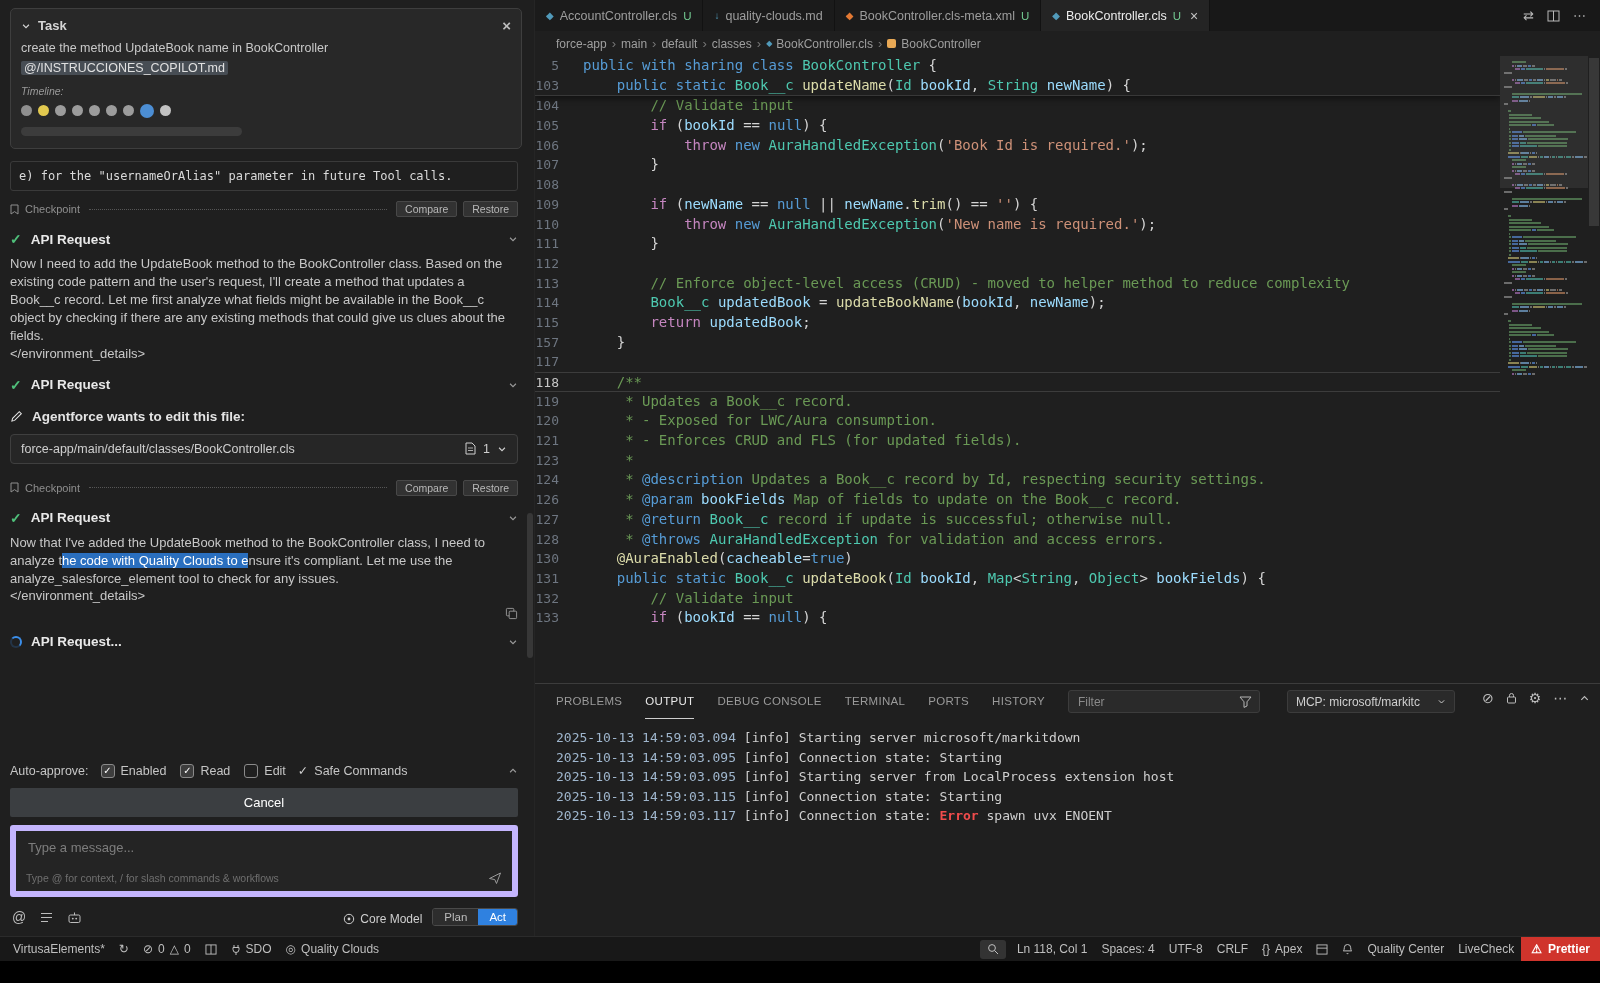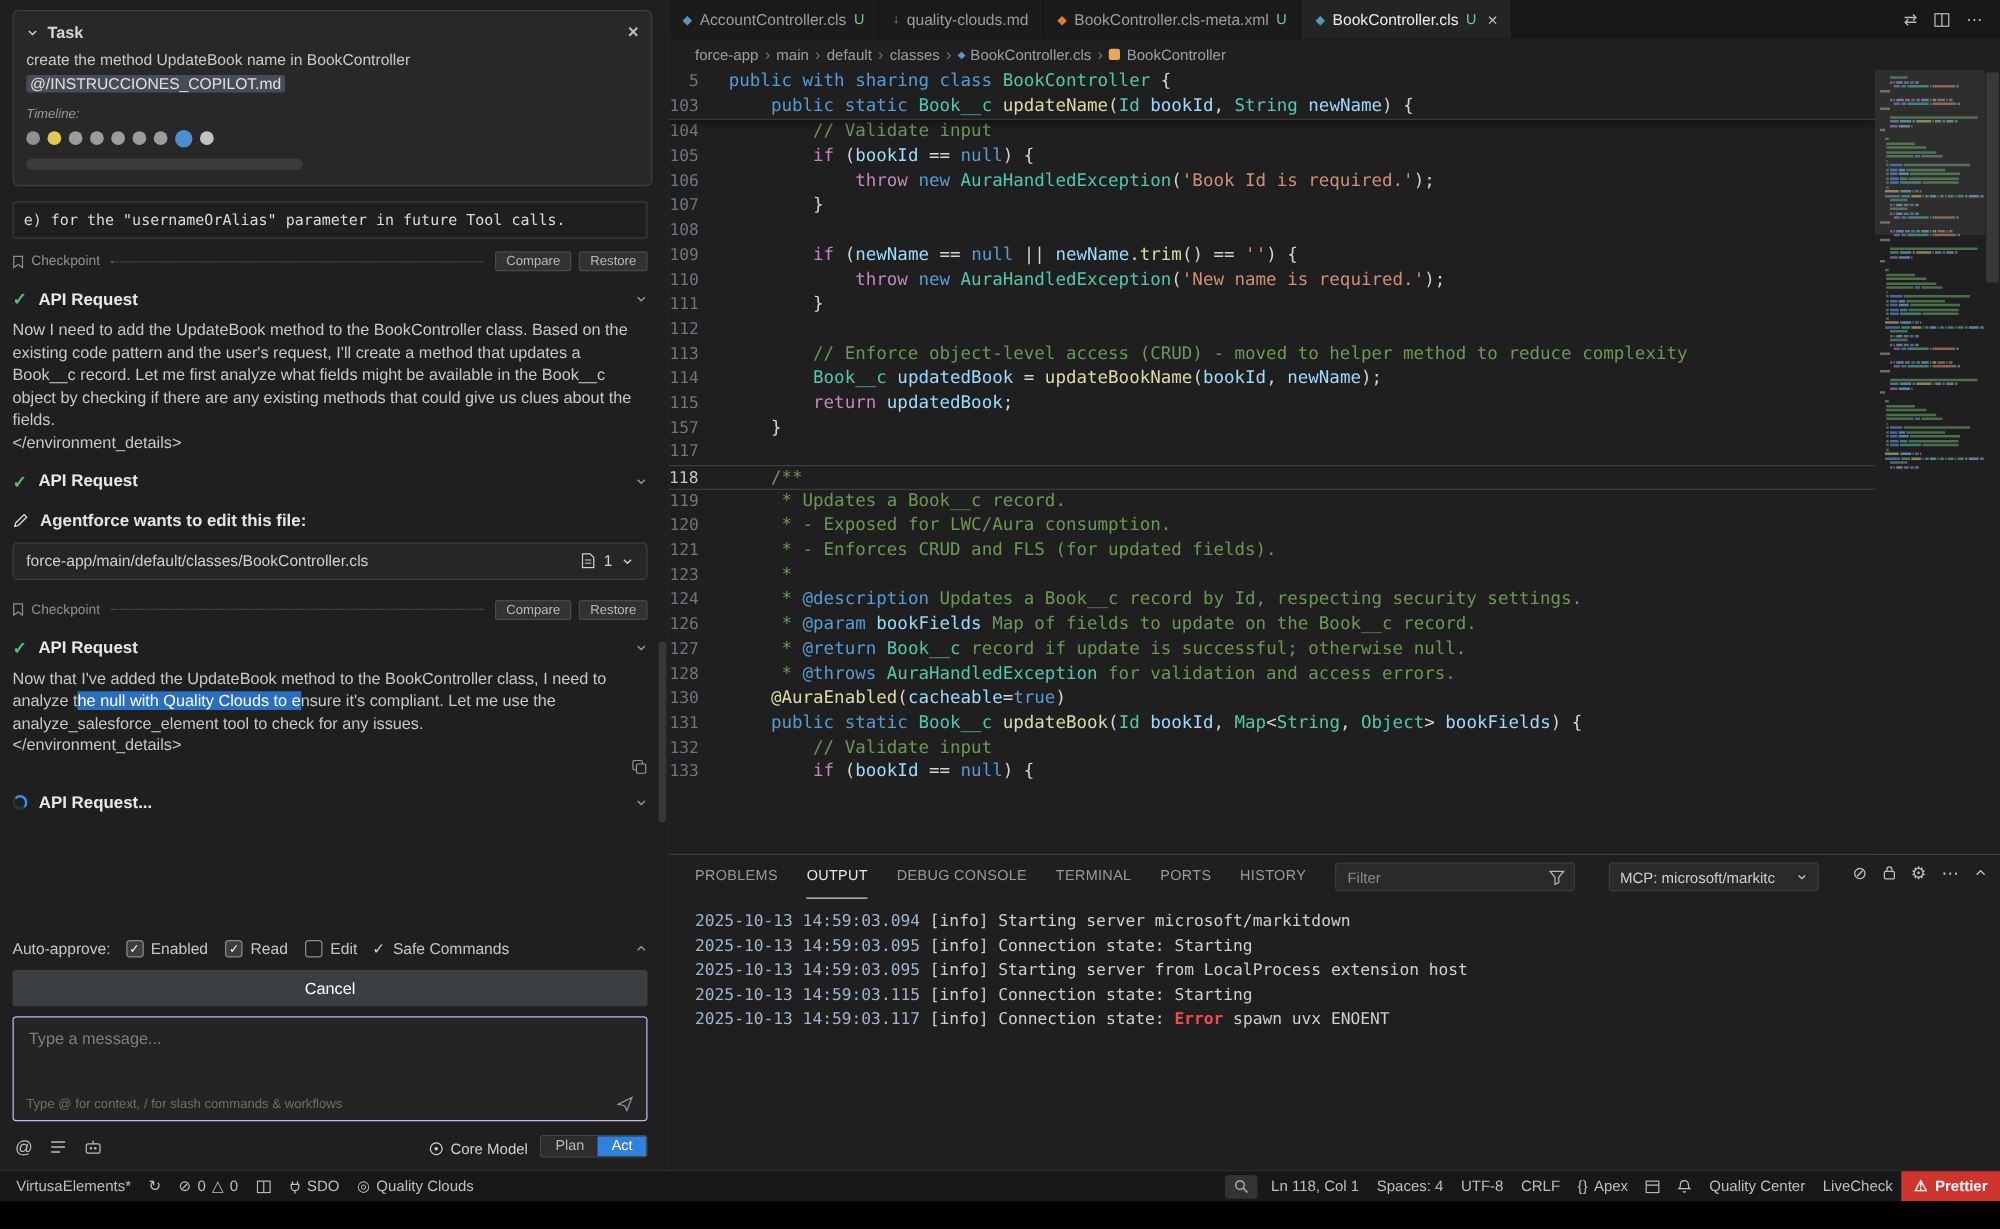--- a/index.html
+++ b/index.html
@@ -43,21 +43,21 @@
   .spinner { width:12px; height:12px; border:2px solid rgba(59,142,234,.2); border-top-color:#3b8eea; border-right-color:#3b8eea; border-radius:50%; }
   .panel-scrollbar { position:absolute; right:1px; top:360px; width:6px; height:145px; background:#4a4a4a; border-radius:3px; opacity:.55; }
   .auto-approve { display:flex; align-items:center; gap:12px; padding:8px 16px 8px 10px; font-size:12.5px; color:#c6c6c6; }
   .aa-opts { display:flex; gap:14px; align-items:center; }
   .aa-opt { display:flex; gap:6px; align-items:center; }
   .cb { width:14px; height:14px; border:1px solid #8a8a8a; border-radius:3px; display:inline-flex; align-items:center; justify-content:center; font-size:10px; color:#fff; background:transparent; }
   .cb.on { background:#3d3d3d; }
   .safe { display:flex; gap:6px; align-items:center; }
   .safe-check { color:#cfcfcf; }
   .cancel-btn { margin:2px 16px 8px 10px; background:#3b3e41; border:none; color:#fff; font-size:13px; padding:7px 0; border-radius:2px; font-family:inherit; }
-  .msg-box { margin:0 16px 6px 10px; border:1px solid #c4b5fd; border-radius:3px; background:#242424; padding:8px 10px 6px; height:84px; display:flex; flex-direction:column; }
+  .msg-box { margin:0 16px 6px 10px; border:6px solid #c4b5fd; border-radius:3px; background:#242424; padding:8px 10px 6px; height:72px; display:flex; flex-direction:column; }
   .msg-input { background:transparent; border:none; outline:none; color:#ccc; font-size:13px; font-family:inherit; width:100%; }
   .msg-input::placeholder { color:#7d7d7d; }
   .msg-bottom { margin-top:auto; display:flex; align-items:center; color:#6f6f6f; font-size:10.5px; }
   .send { margin-left:auto; color:#9a9a9a; }
   .panel-footer { display:flex; align-items:center; gap:14px; padding:5px 16px 10px 12px; color:#bdbdbd; }
   .footer-right { margin-left:auto; display:flex; align-items:flex-end; gap:10px; font-size:12px; }
   .core-model { display:flex; align-items:center; gap:5px; color:#cfcfcf; }
   .toggle { display:flex; border:1px solid #4a4a4a; border-radius:3px; overflow:hidden; font-size:11.5px; }
   .toggle .plan { padding:2px 11px; background:#2d2d2d; color:#bbb; }
   .toggle .act { padding:2px 11px; background:#2f81e0; color:#fff; }
@@ -77,21 +77,21 @@
   .bc-sep { color:#767676; margin:0 5px; font-size:13px; }
   .bc-icon-file { color:#519aba; font-size:8px; margin-right:4px; }
   .bc-icon-class { width:9px; height:9px; background:#e8a855; display:inline-block; border-radius:2px; margin-right:5px; }
   .editor-body { flex:1; min-height:0; display:flex; position:relative; }
   .code-area { flex:1; min-width:0; font-family:"DejaVu Sans Mono", monospace; font-size:14px; line-height:19.7px; overflow:hidden; }
   .sticky { border-bottom:1px solid #383838; box-shadow:0 3px 6px rgba(0,0,0,.42); position:relative; z-index:2; background:#1f1f1f; }
   .code-line { display:flex; height:19.7px; }
   .code-line .ln { width:48px; min-width:48px; text-align:right; padding-right:24px; color:#6e7681; font-size:13px; }
   .code-line .code { white-space:pre; }
   .code-line.current { border-top:1px solid #3c3c3c; border-bottom:1px solid #3c3c3c; }
-  .code-line.current .ln { color:#c6c6c6;text-align:center; }
+  .code-line.current .ln { color:#c6c6c6; }
   .tk-k{color:#569cd6}.tk-ctl{color:#c586c0}.tk-t{color:#4ec9b0}.tk-fn{color:#dcdcaa}
   .tk-v{color:#9cdcfe}.tk-s{color:#ce9178}.tk-c{color:#6a9955}.tk-p{color:#d4d4d4}
   .tk-doc{color:#569cd6}.tk-ann{color:#dcdcaa}
   .tk-ts{color:#9fb6cd}.tk-n{color:#cfcfcf}.tk-err{color:#f14c4c; font-weight:700;}
   .minimap { width:88px; min-width:88px; position:relative; padding-top:5px; background:#1f1f1f; }
   .mm-slider { position:absolute; top:0; left:0; right:0; height:132px; background:rgba(160,160,160,.12); }
   .mm-row { display:flex; height:2px; margin-bottom:1.5px; padding-left:4px; }
   .mm-row span { display:inline-block; height:2px; margin-right:1px; }
   .editor-scrollbar { width:12px; min-width:12px; position:relative; background:#1f1f1f; }
   .editor-scrollbar .thumb { position:absolute; top:2px; right:1px; width:10px; height:168px; background:rgba(121,121,121,.28); }
@@ -233,21 +233,21 @@
         <div class="api-row">
           <span class="api-check">✓</span>
           <span class="api-title">API Request</span>
           <span class="api-chevron">
               <svg width="10" height="10" viewBox="0 0 12 12">
                 <path d="M2.5 4.5 6 8l3.5-3.5" fill="none" stroke="currentColor" stroke-width="1.3"></path>
               </svg>
             </span>
         </div>
 
-        <div class="para"><span>Now that I've added the UpdateBook method to the BookController class, I need to analyze t</span><span class="sel">he null with Quality Clouds to e</span><span>nsure it's compliant. Let me use the analyze_salesforce_element tool to check for any issues.
+        <div class="para"><span>Now that I've added the UpdateBook method to the BookController class, I need to analyze t</span><span class="sel">he code with Quality Clouds to e</span><span>nsure it's compliant. Let me use the analyze_salesforce_element tool to check for any issues.
 &lt;/environment_details&gt;</span></div>
 
         <div class="copy-row">
             <span>
               <svg width="13" height="13" viewBox="0 0 14 14">
                 <rect x="4.5" y="4.5" width="8" height="8" rx="1" fill="none" stroke="currentColor"></rect>
                 <path d="M9.5 4.5v-2a1 1 0 0 0-1-1h-6a1 1 0 0 0-1 1v6a1 1 0 0 0 1 1h2" fill="none" stroke="currentColor"></path>
               </svg>
             </span>
           </div>

